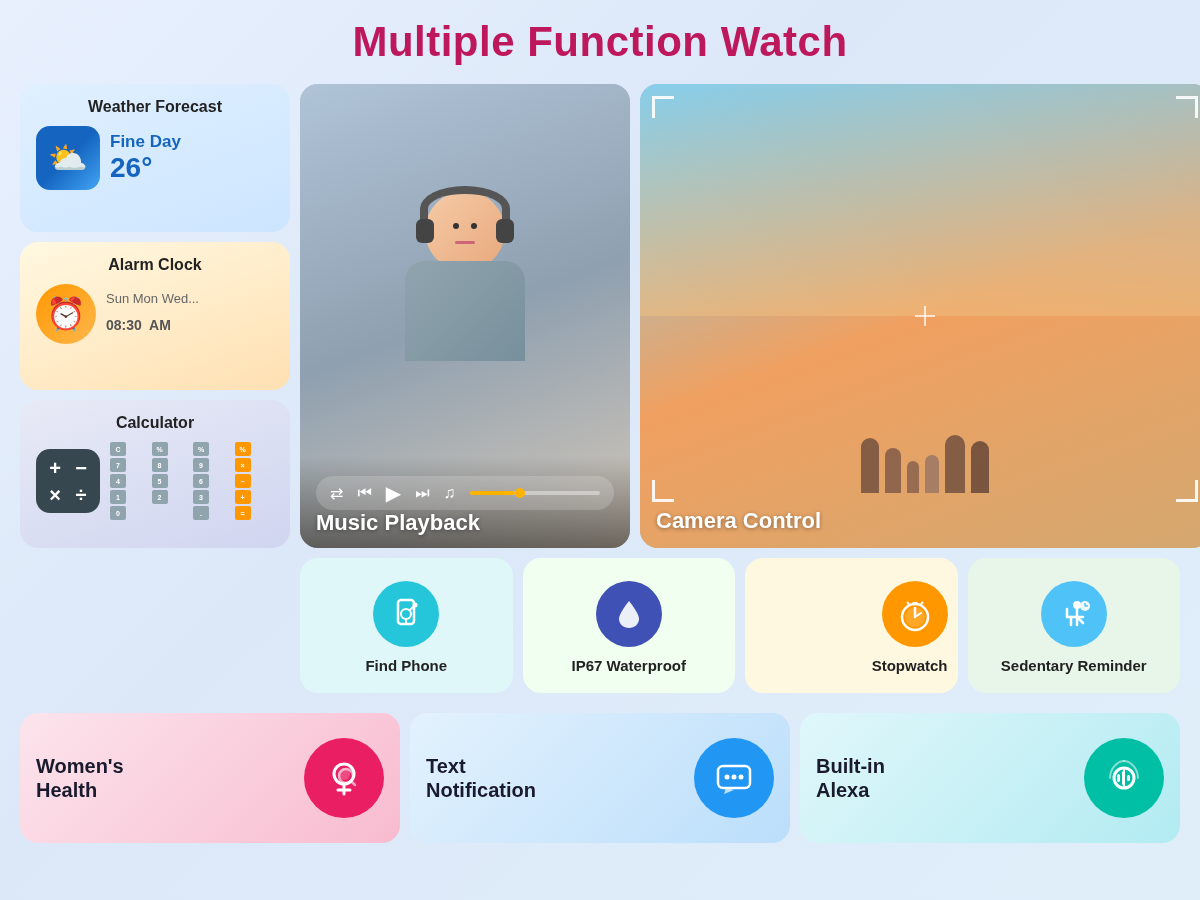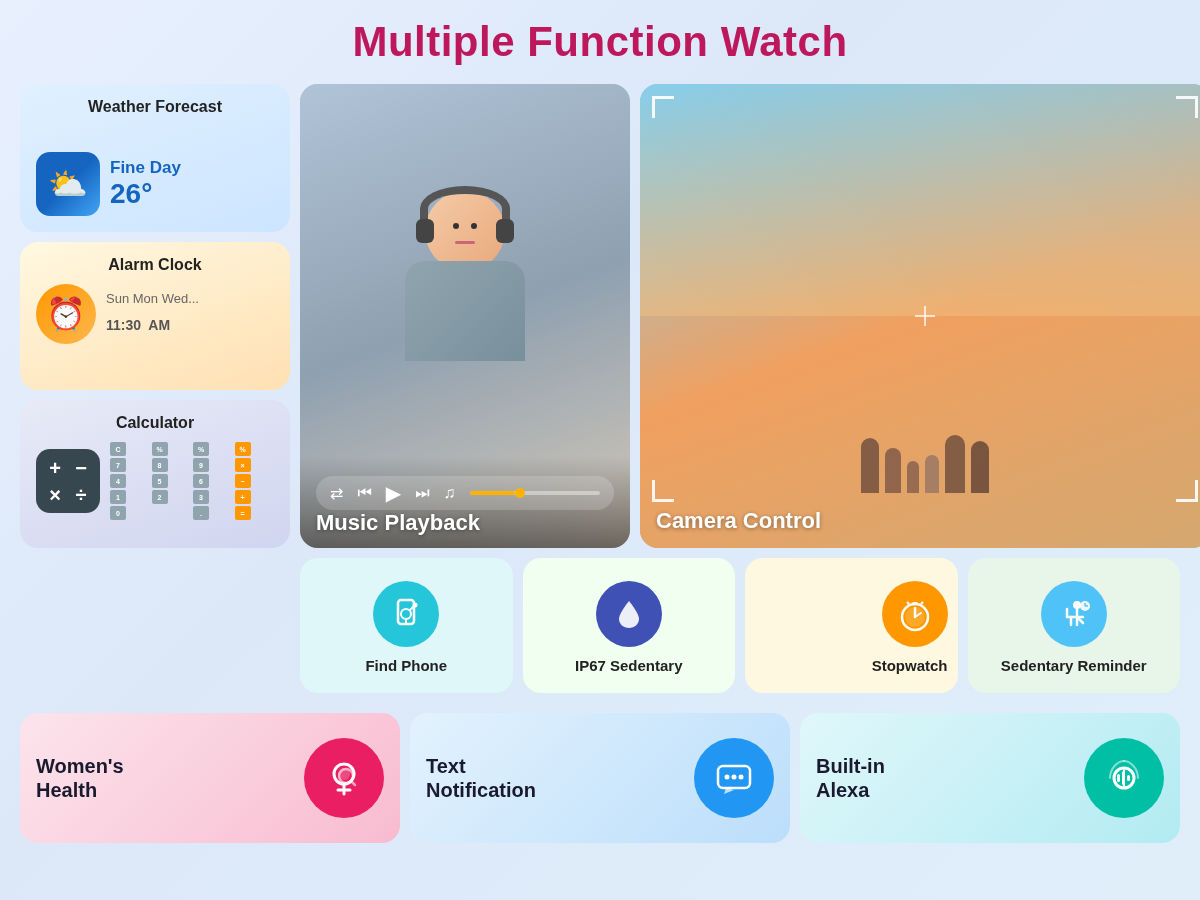--- a/index.html
+++ b/index.html
@@ -28,21 +28,20 @@
     }
     .card {
       border-radius: 18px;
       padding: 14px 16px;
       display: flex;
       flex-direction: column;
     }
     .weather-card {
       background: linear-gradient(160deg, #e0f0ff 0%, #cce5ff 100%);
       min-height: 148px;
-      gap: 26px;
     }
     .alarm-card {
       background: linear-gradient(160deg, #fff8e1 0%, #ffe0b2 100%);
       min-height: 148px;
     }
     .calc-card {
       background: linear-gradient(160deg, #e8eaf6 0%, #d0d5f0 100%);
       min-height: 148px;
     }
     .card-title {
@@ -386,21 +385,21 @@
 
       <div class="card alarm-card">
         <div class="card-title">Alarm Clock</div>
         <div class="alarm-body">
           <div class="alarm-icon-wrap">
             <span>⏰</span>
           </div>
           <div class="alarm-text">
             <span class="alarm-days">Sun Mon Wed...</span>
             <span class="alarm-time">
-              <span>11:30</span> <span>AM</span>
+              <span>08:30</span> <span>AM</span>
             </span>
           </div>
         </div>
       </div>
 
       <div class="card calc-card">
         <div class="card-title">Calculator</div>
         <div class="calc-body">
           <div class="calc-icon-wrap">
             <span class="calc-op" style="color:white;font-size:20px">+</span>
@@ -513,21 +512,21 @@
       </div>
       <span class="small-feature-label">Find Phone</span>
     </div>
 
     <div class="small-feature waterproof-card">
       <div class="small-icon-circle water-ic">
         <svg width="36" height="36" viewBox="0 0 36 36" fill="none">
           <path d="M18 5 C18 5 8 17 8 23 C8 28 12.5 32 18 32 C23.5 32 28 28 28 23 C28 17 18 5 18 5Z" fill="white" opacity="0.9"></path>
         </svg>
       </div>
-      <span class="small-feature-label">IP67 Sedentary</span>
+      <span class="small-feature-label">IP67 Waterproof</span>
     </div>
 
     <div class="small-feature stopwatch-card">
       <div class="small-icon-circle stop-ic">
         <svg width="38" height="38" viewBox="0 0 38 38" fill="none">
           <circle cx="19" cy="22" r="13" stroke="white" stroke-width="2.5" fill="none"></circle>
           <circle cx="19" cy="22" r="10" fill="rgba(255,255,255,0.15)"></circle>
           <line x1="19" y1="22" x2="19" y2="13" stroke="white" stroke-width="2.5" stroke-linecap="round"></line>
           <line x1="19" y1="22" x2="25" y2="18" stroke="white" stroke-width="2" stroke-linecap="round"></line>
           <rect x="16" y="7" width="6" height="3" rx="1.5" fill="white"></rect>

